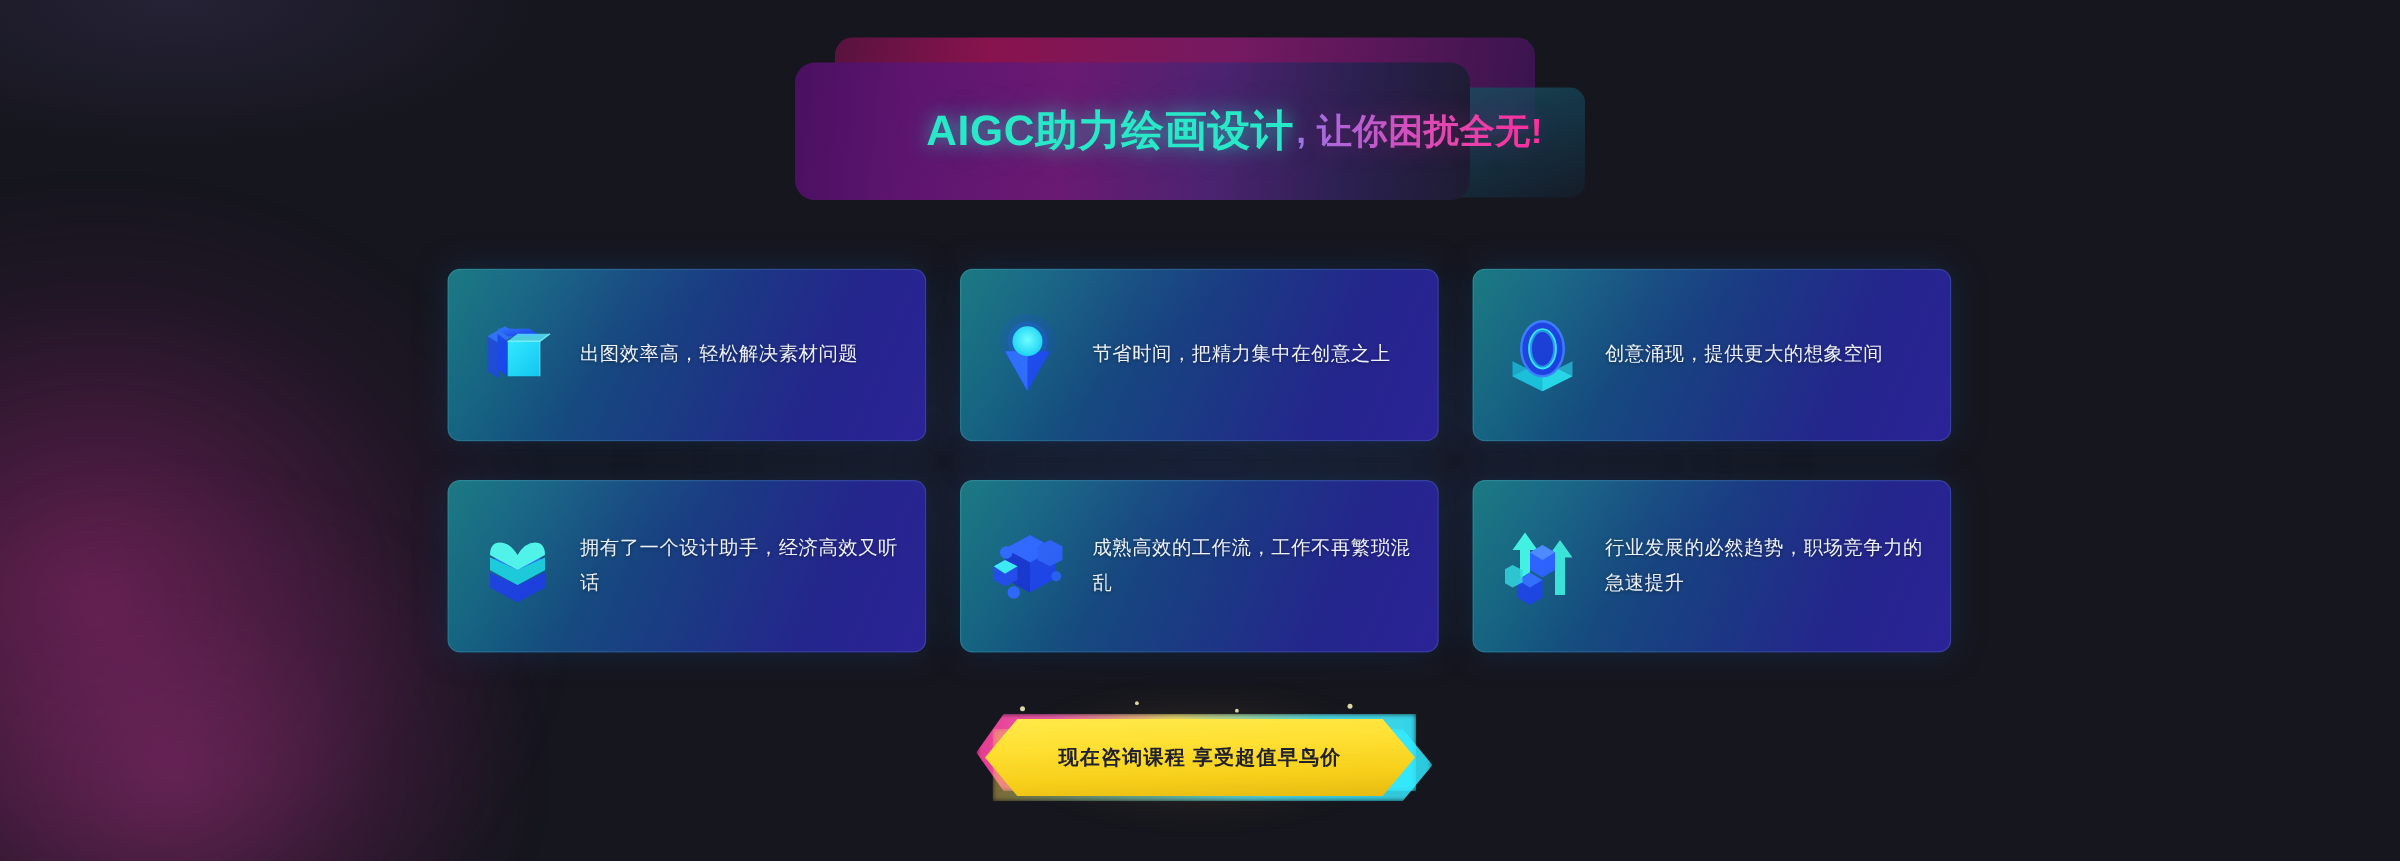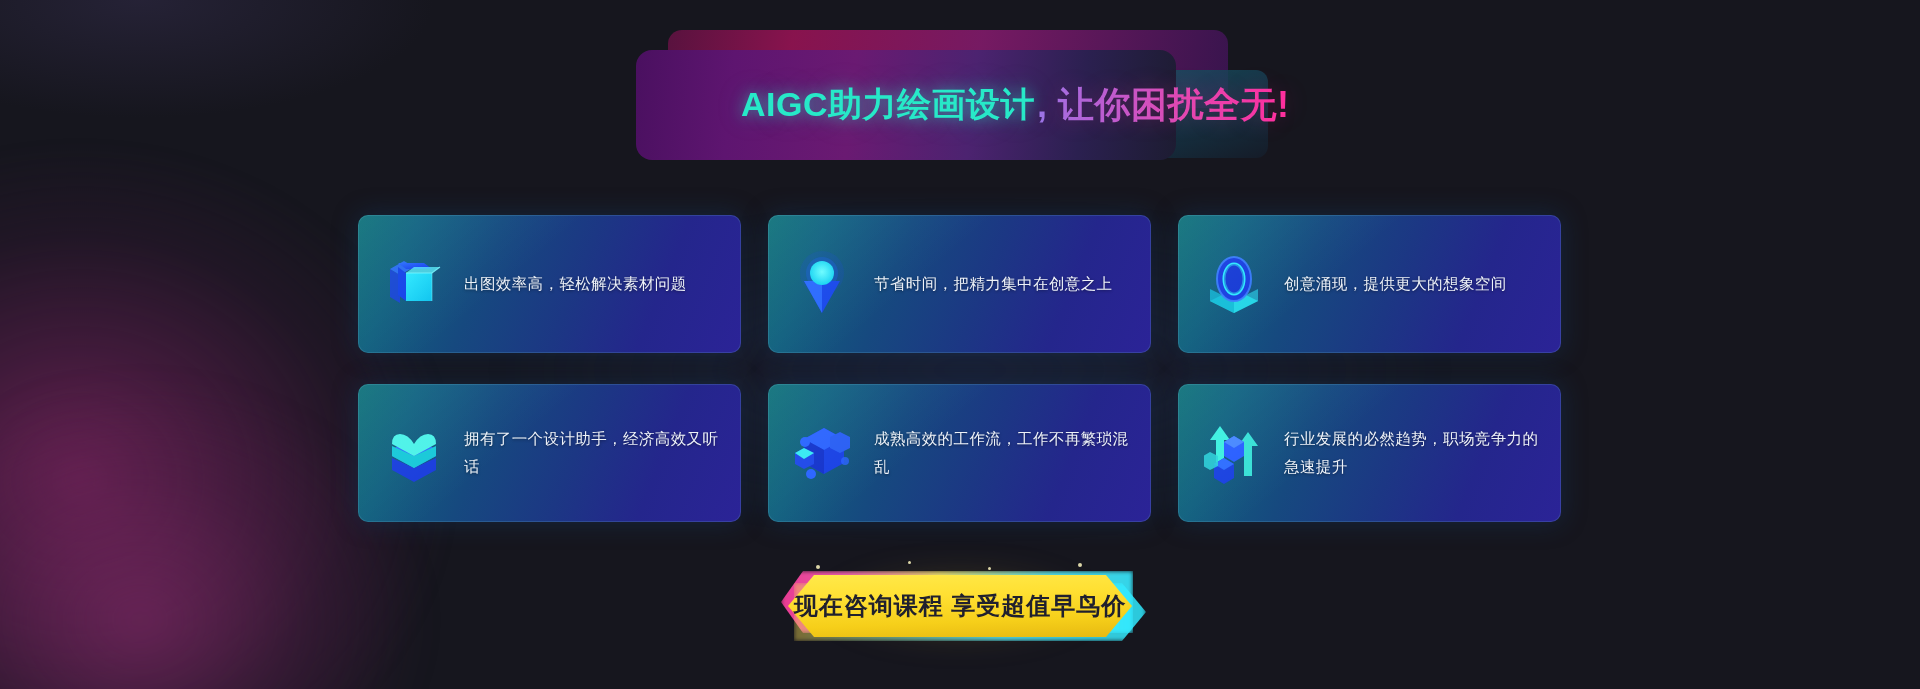--- a/index.html
+++ b/index.html
@@ -68,21 +68,21 @@
     display:flex; align-items:center; justify-content:flex-start;
     padding-left:105px;
     font-size:34px; font-weight:700; letter-spacing:0.5px;
     white-space:nowrap;
   }
   .title-a {
     color:#27e9c8;
     text-shadow:0 0 14px rgba(39,233,200,0.55), 0 0 30px rgba(39,233,200,0.25);
   }
   .title-b {
-    font-size:36px;
+    font-size:28px;
     background:linear-gradient(90deg,#9a77e8 0%, #b464d8 24%, #e04bb4 58%, #ff2f9e 100%);
     -webkit-background-clip:text; background-clip:text; color:transparent;
     text-shadow:0 0 22px rgba(255,47,158,0.25);
     margin-left:2px;
   }
 
   
   #cards {
     position:absolute; left:358px; top:215px;
     width:1205px;
@@ -129,21 +129,21 @@
     position:absolute; left:6px; top:8px; width:352px; height:58px;
     background:linear-gradient(90deg, rgba(255,220,80,0.5) 0%, rgba(90,245,255,0.95) 60%, #2ee9ff 100%);
     clip-path:polygon(0 0, calc(100% - 24px) 0, 100% 50%, calc(100% - 24px) 100%, 0 100%);
     filter:blur(2px); opacity:0.85;
   }
   .cta-btn {
     position:absolute; left:0; top:0; width:344px; height:62px;
     background:linear-gradient(178deg,#ffe94a 0%, #ffe033 34%, #f6cf1a 72%, #e6b911 100%);
     clip-path:polygon(26px 0, calc(100% - 26px) 0, 100% 50%, calc(100% - 26px) 100%, 26px 100%, 0 50%);
     display:flex; align-items:center; justify-content:center;
-    color:#20202e; font-size:24px; font-weight:700; letter-spacing:1px;
+    color:#20202e; font-size:16px; font-weight:700; letter-spacing:1px;
     cursor:pointer;
   }
   .cta-spark {
     position:absolute; background:#fff8c0; border-radius:50%; opacity:.85;
   }
 </style>
 </head>
 <body>
 
 <div id="bg-root">

